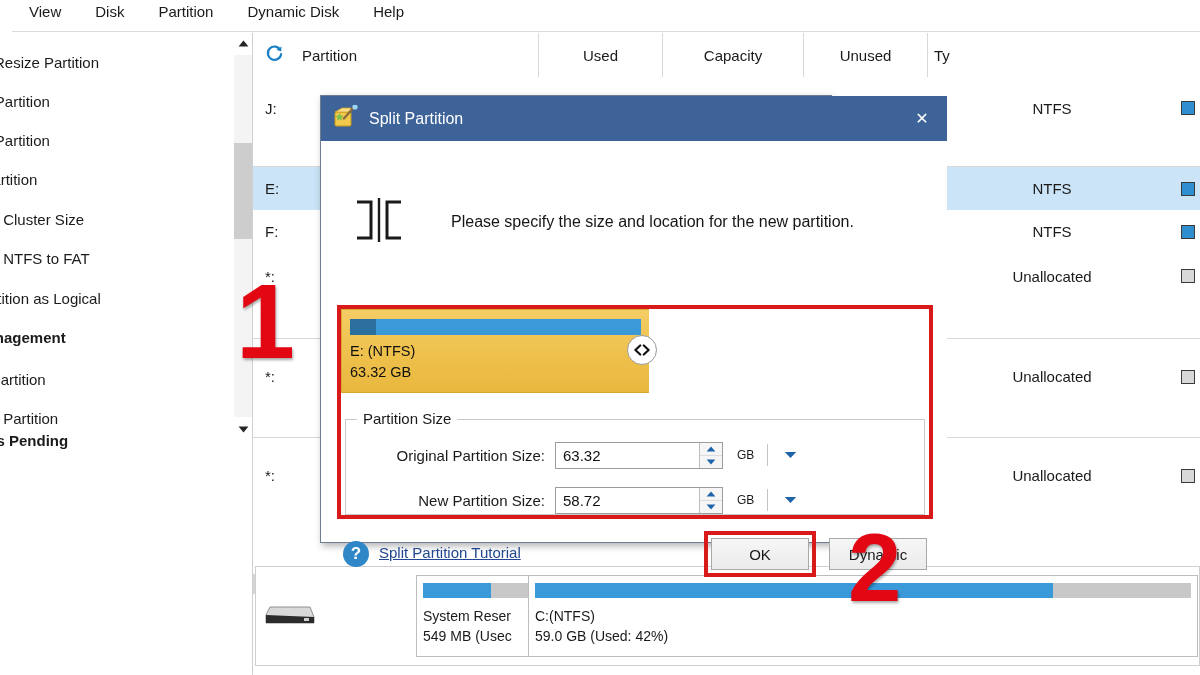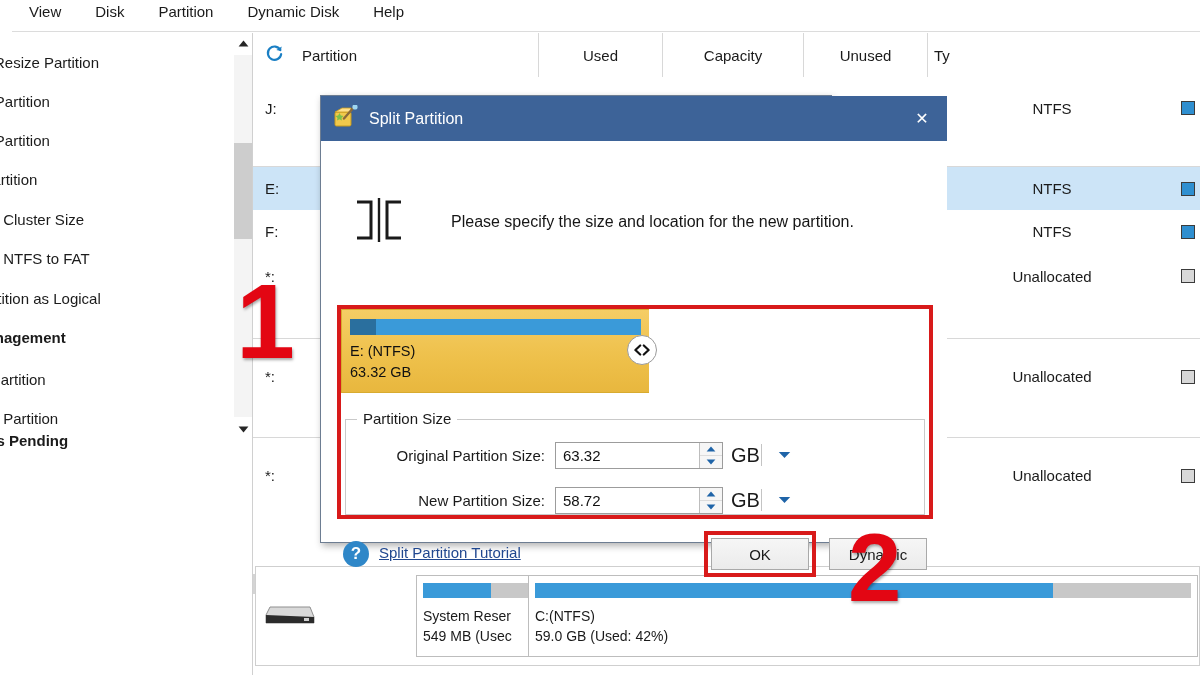--- a/index.html
+++ b/index.html
@@ -396,22 +396,22 @@
     display: flex;
     flex-direction: column;
   }
   .spin-btns div {
     flex: 1 1 0;
     display: flex; align-items: center; justify-content: center;
     background: #f6f6f6;
   }
   .spin-btns div:first-child { border-bottom: 1px solid #dcdcdc; }
   .unit {
-    font-size: 20px; color: #1a1a1a;
-    margin-left: 8px;
+    font-size: 12px; color: #1a1a1a;
+    margin-left: 14px;
     width: 26px;
   }
   .unit-sep {
     width: 1px; height: 22px;
     background: #c4c4c4;
     margin: 0 14px 0 4px;
   }
   .unit-drop {
     width: 16px; height: 16px;
     display: flex; align-items: center; justify-content: center;

